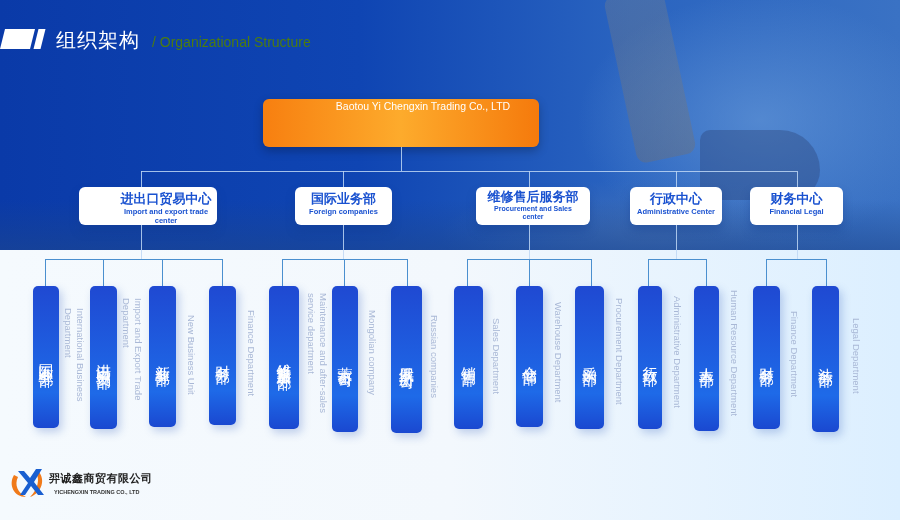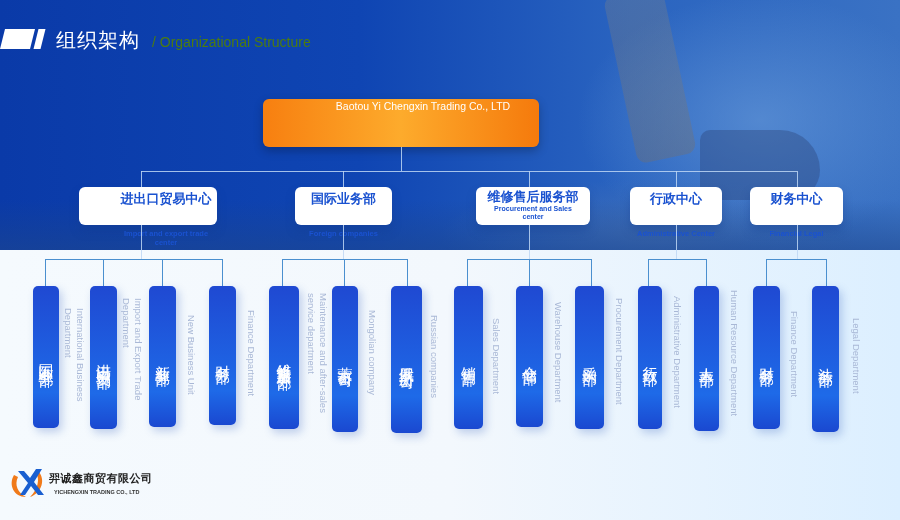--- a/index.html
+++ b/index.html
@@ -51,21 +51,21 @@
   
   .line { position: absolute; background: rgba(190,215,245,0.85); }
   .line.l2 { background: #4a8fcf; }
 
   
   .center {
     position: absolute; top: 187px; height: 38px; background: #fff; border-radius: 6px;
     text-align: center; box-shadow: 0 6px 10px rgba(20,60,140,0.35);
   }
   .center .zh { font-size: 13px; font-weight: bold; color: #1a52d0; margin-top: 4px; line-height: 16px; }
-  .center .en { font-size: 7.5px; font-weight: bold; color: #1a52d0; font-family: "Liberation Sans", sans-serif; line-height: 9px; margin-top: 22px; }
+  .center .en { font-size: 7.5px; font-weight: bold; color: #1a52d0; font-family: "Liberation Sans", sans-serif; line-height: 9px; }
 
   
   .dept {
     position: absolute; top: 286px; width: 26px; border-radius: 5px;
     background: linear-gradient(180deg, #1f49d2 0%, #1e6ae8 75%, #1a48d0 100%);
     box-shadow: 3px 4px 8px rgba(30,80,180,0.25);
     color: #fff; display: flex; justify-content: center; align-items: center;
   }
   .dept .zh {
     writing-mode: vertical-rl; text-orientation: upright; font-size: 15px; line-height: 20px; letter-spacing: 2px;

